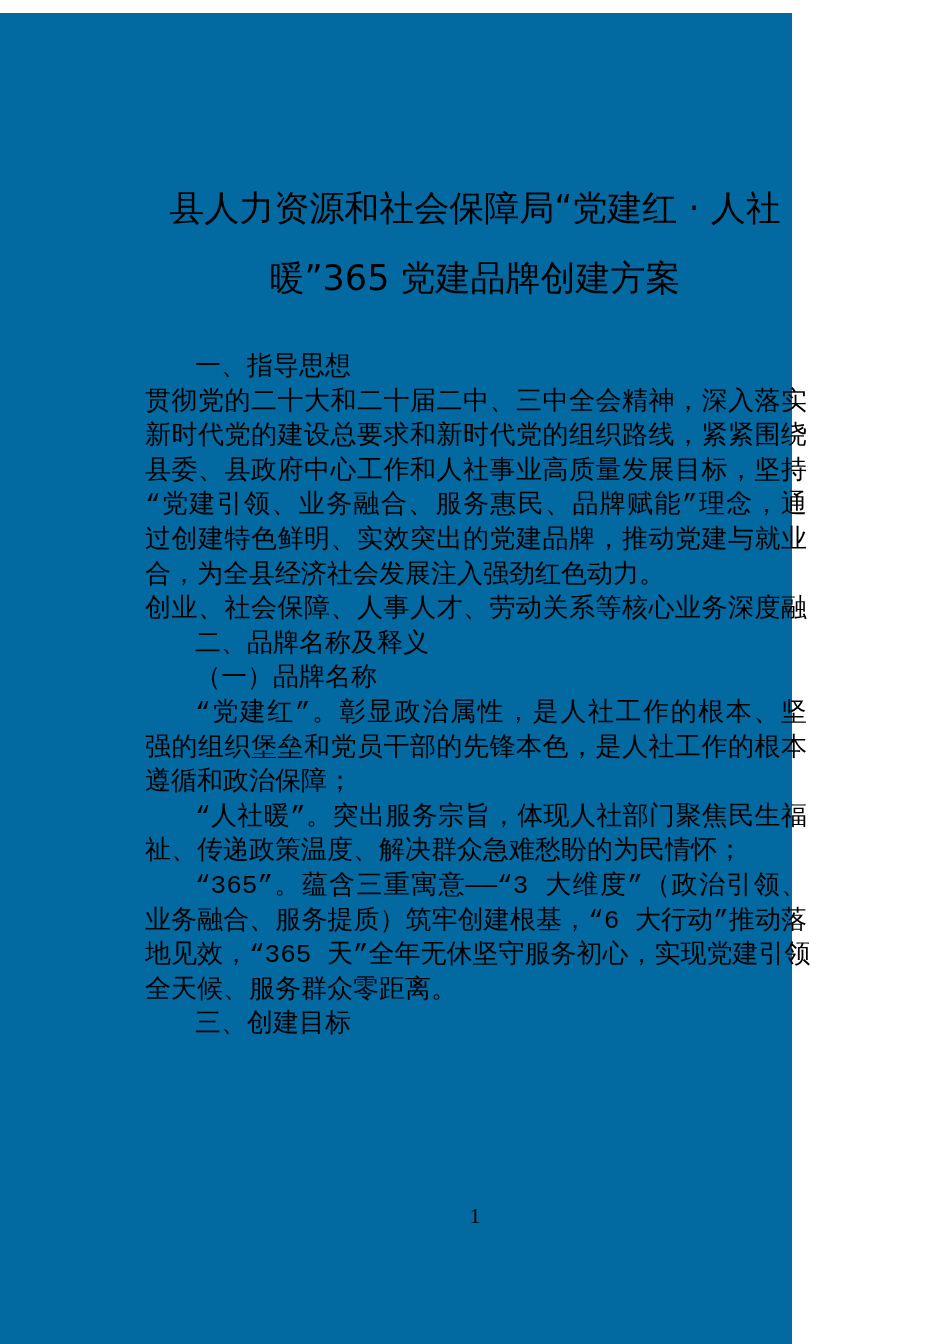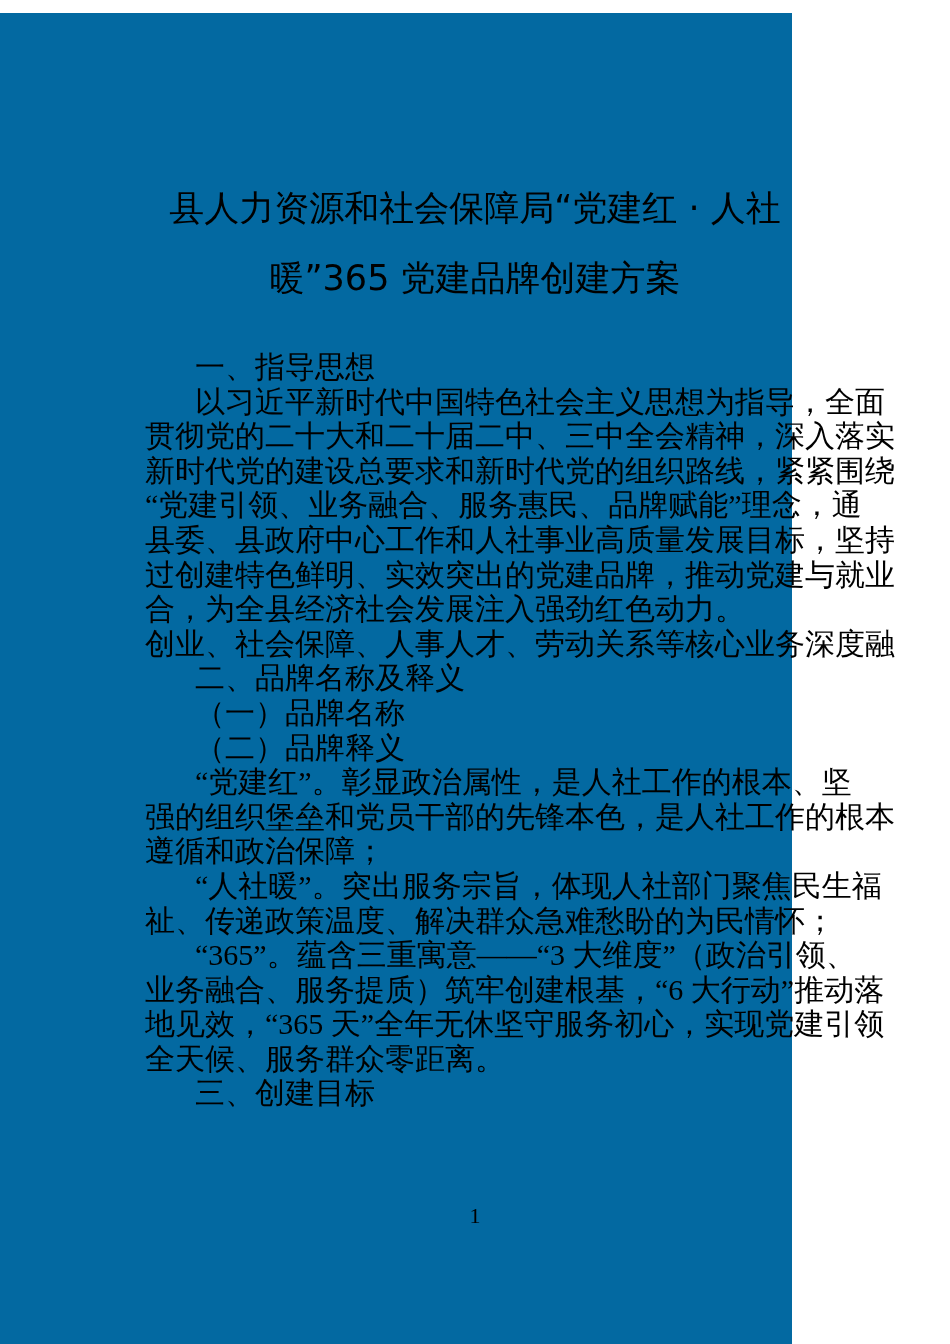--- a/index.html
+++ b/index.html
@@ -7,53 +7,51 @@
     .page { position: absolute; left: 0; top: 13px; width: 792px; height: 1344px; background: #0369a1; color: #000; }
     .title {
       position: absolute; left: 140px; width: 670px; text-align: center;
       font-family: "DejaVu Sans", sans-serif; font-size: 35px; line-height: 40px;
       letter-spacing: 0px; white-space: nowrap;
     }
     .title.l1 { top: 175px; }
     .title.l2 { top: 245px; }
     .body {
       position: absolute; left: 145px; top: 337px; width: 662px;
-      font-family: Liberation Serif, serif; font-size: 30px; line-height: 34.6px;
+      font-family: Liberation Mono, monospace; font-size: 26px; line-height: 34.6px;
     }
     .line { height: 34.6px; white-space: nowrap; overflow: visible; text-align: justify; text-align-last: justify; }
     .line.last { text-align-last: left; }
     .line.ind { padding-left: 50px; }
     .line.h { padding-left: 50px; text-align-last: left; }
     .page-number {
       position: absolute; left: 0; width: 950px; top: 1190px; text-align: center;
       font-family: "Liberation Serif", serif; font-size: 22px; line-height: 26px;
     }
   </style>
 </head>
 <body>
 
 <div class="page">
   <div class="title l1">县人力资源和社会保障局“党建红 · 人社</div>
   <div class="title l2">暖”365 党建品牌创建方案</div>
 
   <div class="body">
     <div class="line h">一、指导思想</div>
 
-    <div class="line ind">以习近平新时代中国特色社会主义思想为指导，全面</div>
     <div class="line">贯彻党的二十大和二十届二中、三中全会精神，深入落实</div>
     <div class="line">新时代党的建设总要求和新时代党的组织路线，紧紧围绕</div>
+    <div class="line">县委、县政府中心工作和人社事业高质量发展目标，坚持</div>
     <div class="line">“党建引领、业务融合、服务惠民、品牌赋能”理念，通</div>
-    <div class="line">县委、县政府中心工作和人社事业高质量发展目标，坚持</div>
     <div class="line">过创建特色鲜明、实效突出的党建品牌，推动党建与就业</div>
     <div class="line last">合，为全县经济社会发展注入强劲红色动力。</div>
     <div class="line">创业、社会保障、人事人才、劳动关系等核心业务深度融</div>
 
     <div class="line h">二、品牌名称及释义</div>
     <div class="line h">（一）品牌名称</div>
-    <div class="line h">（二）品牌释义</div>
 
     <div class="line ind">“党建红”。彰显政治属性，是人社工作的根本、坚</div>
     <div class="line">强的组织堡垒和党员干部的先锋本色，是人社工作的根本</div>
     <div class="line last">遵循和政治保障；</div>
 
     <div class="line ind">“人社暖”。突出服务宗旨，体现人社部门聚焦民生福</div>
     <div class="line last">祉、传递政策温度、解决群众急难愁盼的为民情怀；</div>
 
     <div class="line ind">“365”。蕴含三重寓意——“3 大维度”（政治引领、</div>
     <div class="line">业务融合、服务提质）筑牢创建根基，“6 大行动”推动落</div>

